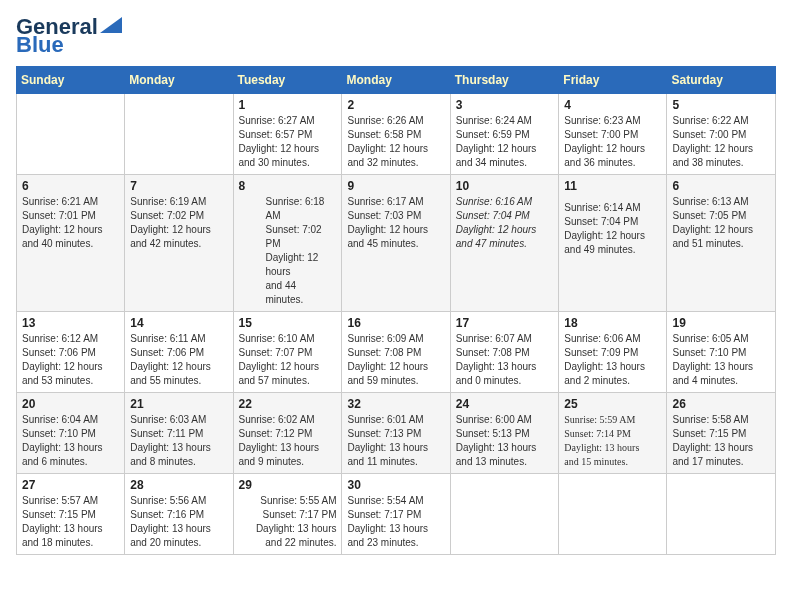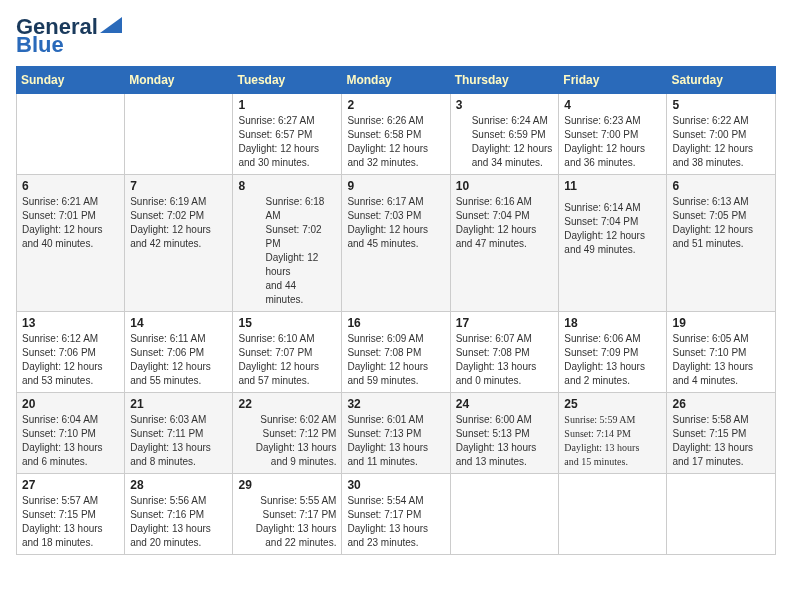--- a/index.html
+++ b/index.html
@@ -126,21 +126,21 @@
         </td>
         <td>
           <span class="day-number">2</span>
           <div class="day-content" style="white-space: pre-line;">Sunrise: 6:26 AM
 Sunset: 6:58 PM
 Daylight: 12 hours
 and 32 minutes.</div>
         </td>
         <td>
           <span class="day-number">3</span>
-          <div class="day-content" style="white-space: pre-line; margin-left: 16px;">Sunrise: 6:24 AM
+          <div class="day-content" style="white-space: pre-line;">Sunrise: 6:24 AM
 Sunset: 6:59 PM
 Daylight: 12 hours
 and 34 minutes.</div>
         </td>
         <td>
           <span class="day-number">4</span>
           <div class="day-content" style="white-space: pre-line;">Sunrise: 6:23 AM
 Sunset: 7:00 PM
 Daylight: 12 hours
 and 36 minutes.</div>
@@ -177,21 +177,21 @@
         </td>
         <td>
           <span class="day-number">9</span>
           <div class="day-content" style="white-space: pre-line;">Sunrise: 6:17 AM
 Sunset: 7:03 PM
 Daylight: 12 hours
 and 45 minutes.</div>
         </td>
         <td>
           <span class="day-number">10</span>
-          <div class="day-content" style="white-space: pre-line;">Sunrise: 6:16 AM
+          <div class="day-content" style="white-space: pre-line; font-style: italic;">Sunrise: 6:16 AM
 Sunset: 7:04 PM
 Daylight: 12 hours
 and 47 minutes.</div>
         </td>
         <td>
           <span class="day-number">11</span>
           <div class="day-content" style="white-space: pre-line; margin-top: 8px;">Sunrise: 6:14 AM
 Sunset: 7:04 PM
 Daylight: 12 hours
 and 49 minutes.</div>
@@ -265,21 +265,21 @@
         </td>
         <td>
           <span class="day-number">21</span>
           <div class="day-content" style="white-space: pre-line;">Sunrise: 6:03 AM
 Sunset: 7:11 PM
 Daylight: 13 hours
 and 8 minutes.</div>
         </td>
         <td>
           <span class="day-number">22</span>
-          <div class="day-content" style="white-space: pre-line; text-align: right;">Sunrise: 6:02 AM
+          <div class="day-content" style="white-space: pre-line;">Sunrise: 6:02 AM
 Sunset: 7:12 PM
 Daylight: 13 hours
 and 9 minutes.</div>
         </td>
         <td>
           <span class="day-number">32</span>
           <div class="day-content" style="white-space: pre-line;">Sunrise: 6:01 AM
 Sunset: 7:13 PM
 Daylight: 13 hours
 and 11 minutes.</div>

